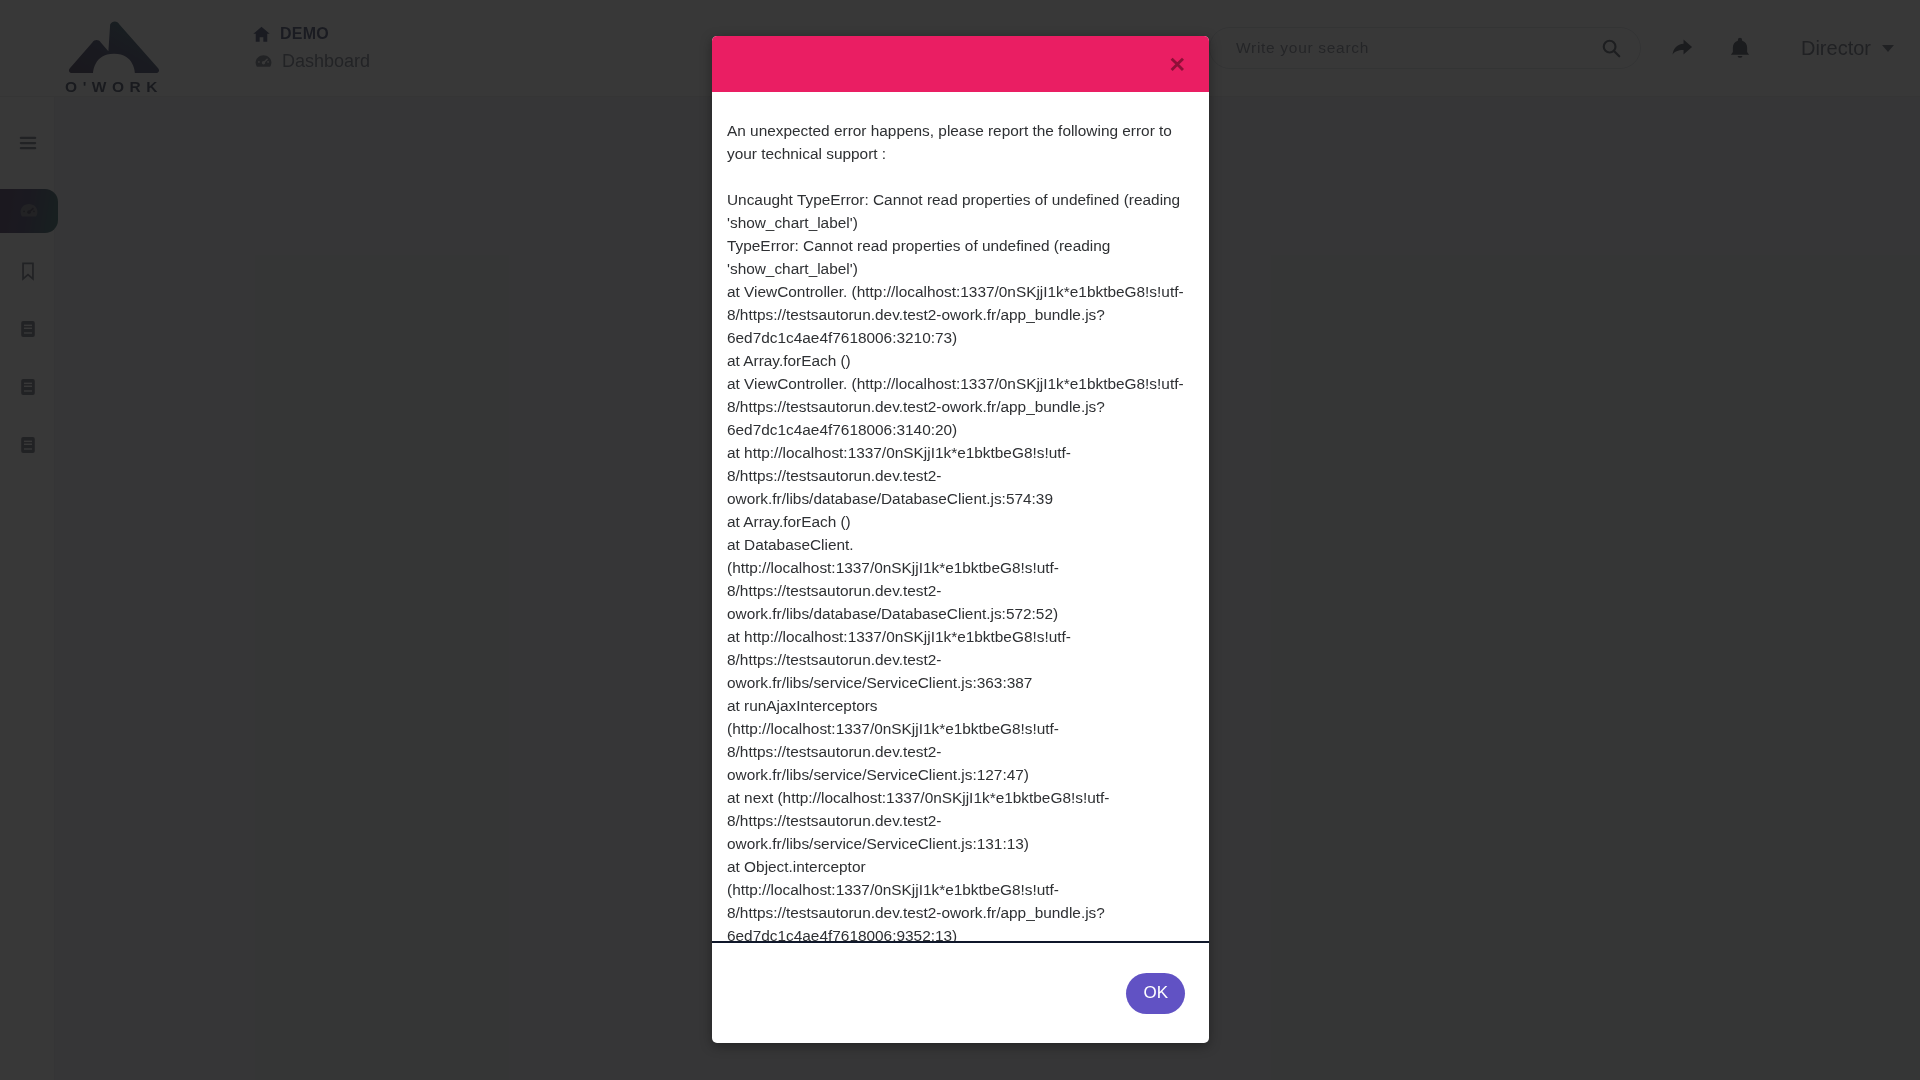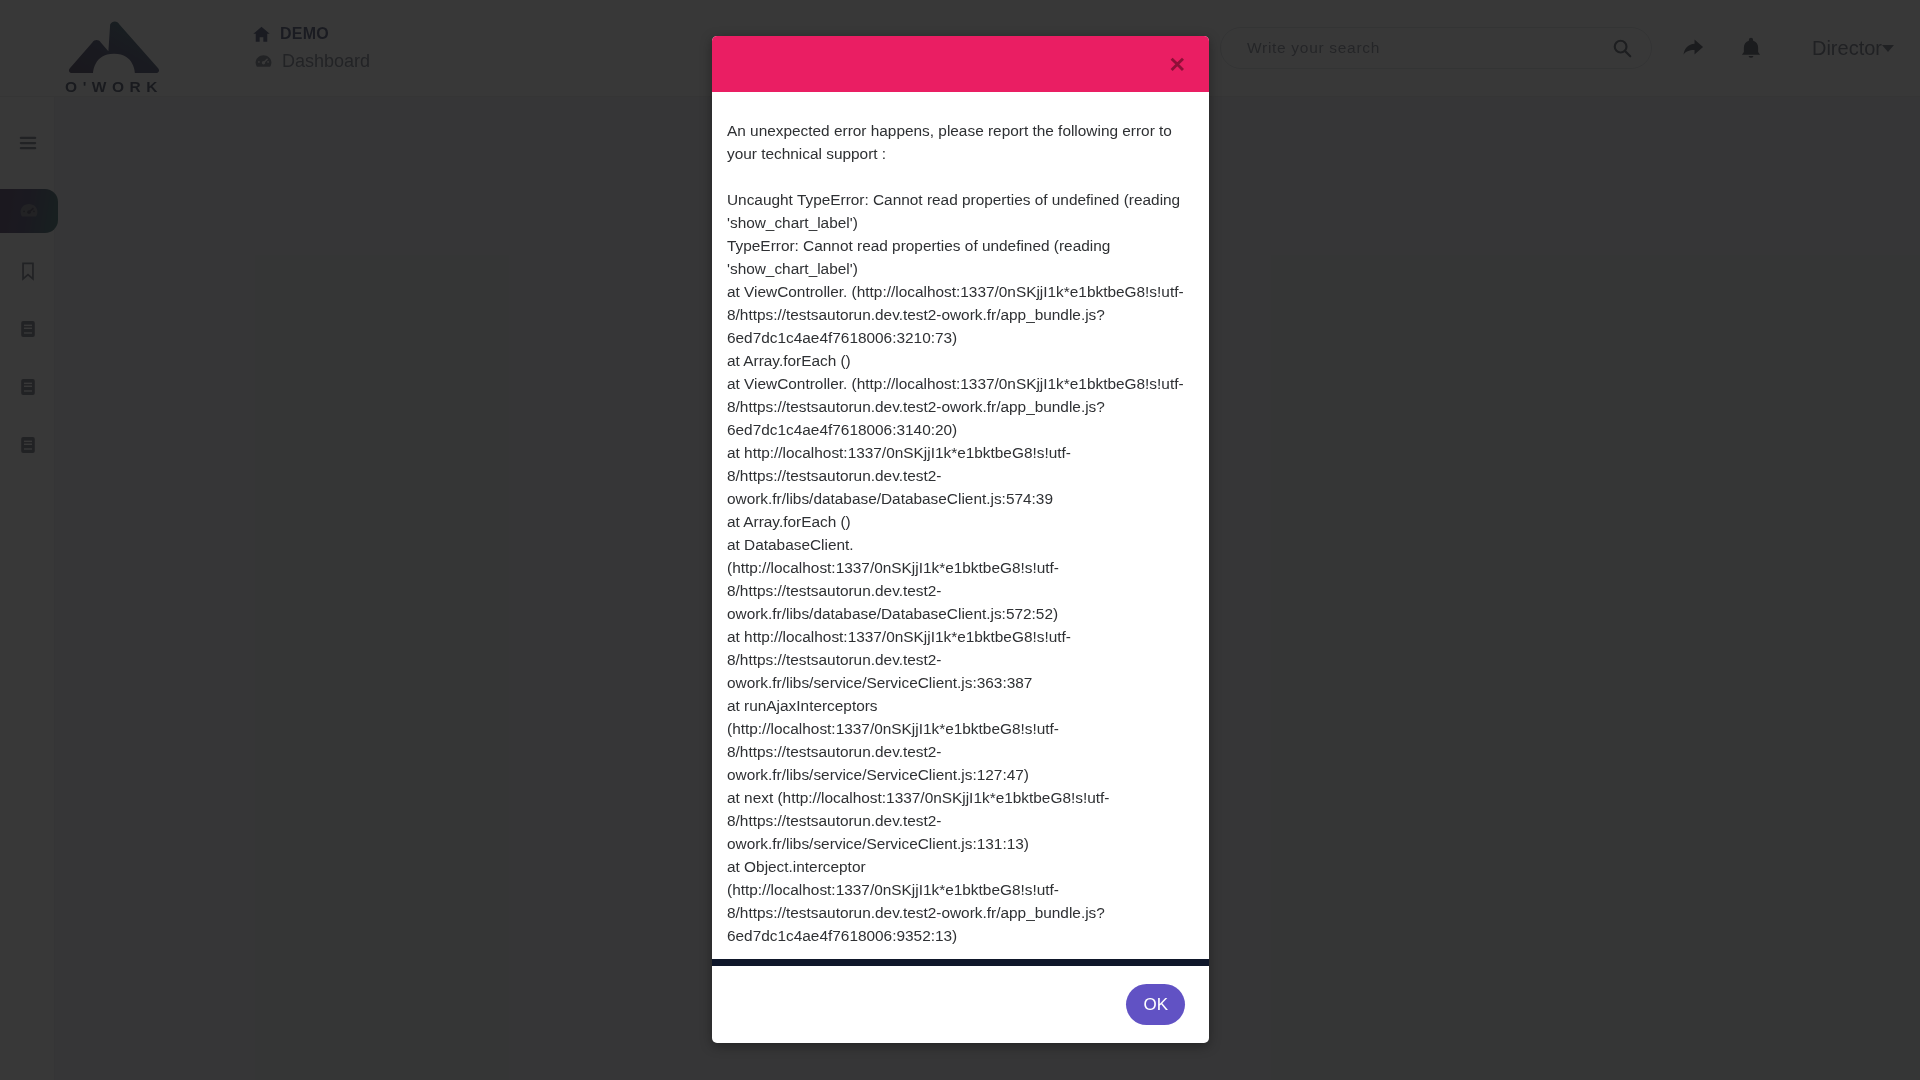--- a/index.html
+++ b/index.html
@@ -76,21 +76,21 @@
   }
   #search-input::placeholder { color: #6b7080; opacity: 1; }
   #search-icon-btn { width: 22px; height: 22px; flex: none; cursor: pointer; }
 
   #topbar-actions {
     flex: none; display: flex; align-items: center;
     gap: 32px; padding-right: 26px; align-self: center;
   }
   .action-ico { width: 26px; height: 26px; cursor: pointer; display: block; }
   #user-menu {
-    display: flex; align-items: center; 
+    display: flex; align-items: center; gap: 11px;
     cursor: pointer; margin-left: 16px;
   }
   #user-name { font-size: 20px; color: #4c5265; }
   #caret { width: 0; height: 0;
     border-left: 6px solid transparent; border-right: 6px solid transparent;
     border-top: 7px solid #4c5265; }
 
   
   #sidebar {
     width: 55px; flex: none;
@@ -157,22 +157,22 @@
   .modal-text {
     font-size: 15.4px;
     line-height: 23px;
     color: #2e3033;
     white-space: pre-wrap;
     word-break: break-word;
     overflow-wrap: break-word;
   }
   #modal-intro { margin-bottom: 23px; }
   #modal-footer {
-    flex: none; height: 84px;
-    border-top: 7px solid #0f172a;
+    flex: none; height: 102px;
+    border-top: 2px solid #0f172a;
     display: flex; align-items: center; justify-content: flex-end;
     padding-right: 24px;
   }
   #modal-ok {
     min-width: 56px; height: 41px;
     padding: 0 17px;
     border: none; border-radius: 21px;
     background: #6152c4;
     color: #ffffff;
     font-family: "Liberation Sans", sans-serif;

